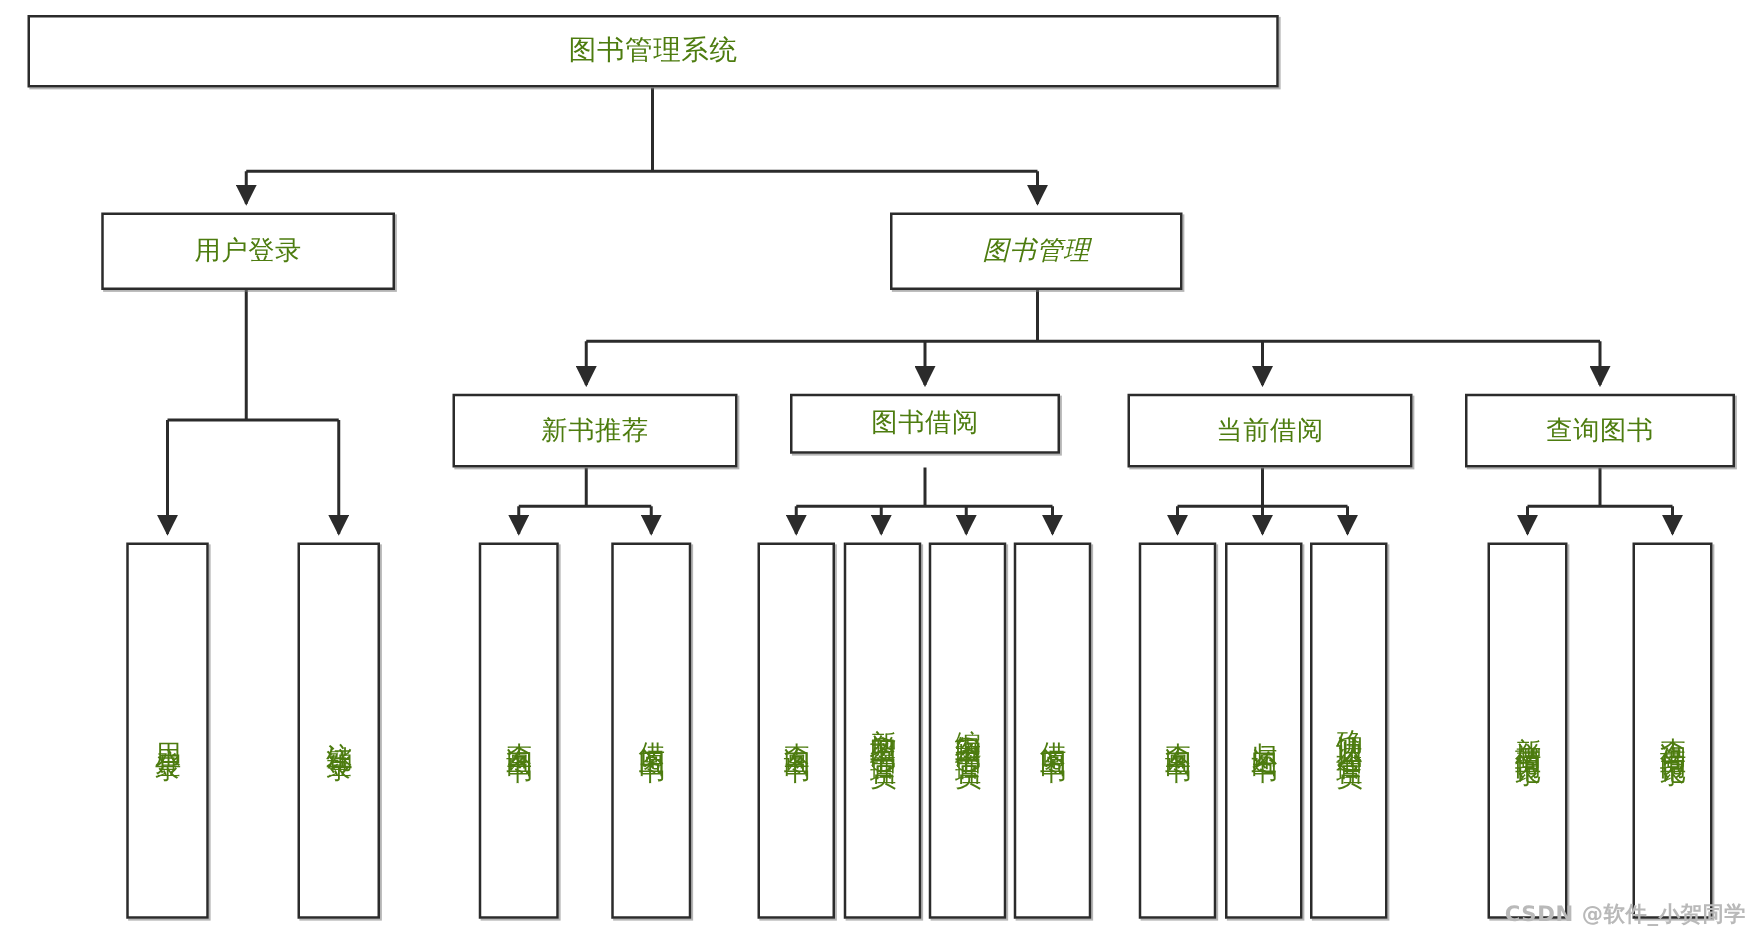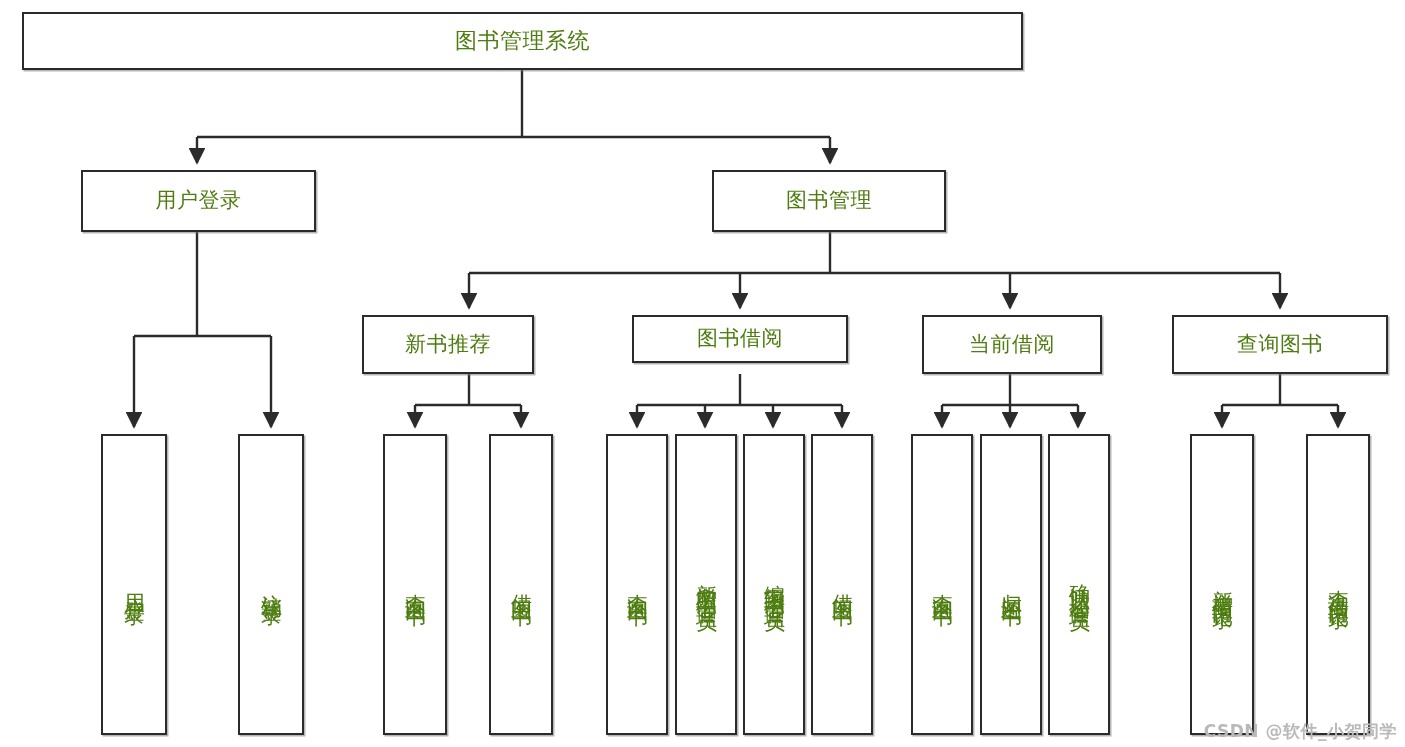--- a/index.html
+++ b/index.html
@@ -121,31 +121,31 @@
     </g>
   </svg>
 
   <div class="node h root" style="left:22px;  top:12px;  width:1001px; height:58px;">
     <span>图书管理系统</span>
   </div>
 
   <div class="node h" style="left:81px;  top:170px; width:235px; height:62px;">
     <span>用户登录</span>
   </div>
-  <div class="node h" style="left:712px; top:170px; width:234px; height:62px;">
+  <div class="node h" style="left:712px; top:170px; width:234px; height:62px;font-style:italic;">
     <span>图书管理</span>
   </div>
 
-  <div class="node h" style="left:362px;  top:315px; width:172px; height:59px;">
+  <div class="node h" style="left:362px;  top:315px; width:228px; height:59px;">
     <span>新书推荐</span>
   </div>
   <div class="node h" style="left:632px;  top:315px; width:216px; height:48px;">
     <span>图书借阅</span>
   </div>
-  <div class="node h" style="left:902px;  top:315px; width:180px; height:59px;margin-left:20px;">
+  <div class="node h" style="left:902px;  top:315px; width:228px; height:59px;">
     <span>当前借阅</span>
   </div>
   <div class="node h" style="left:1172px; top:315px; width:216px; height:59px;">
     <span>查询图书</span>
   </div>
 
   <div class="node v" style="left:101px; top:434px; width:66px; height:301px;">
     <span class="vtext">用户登录</span>
   </div>
   <div class="node v" style="left:238px; top:434px; width:66px; height:301px;">

